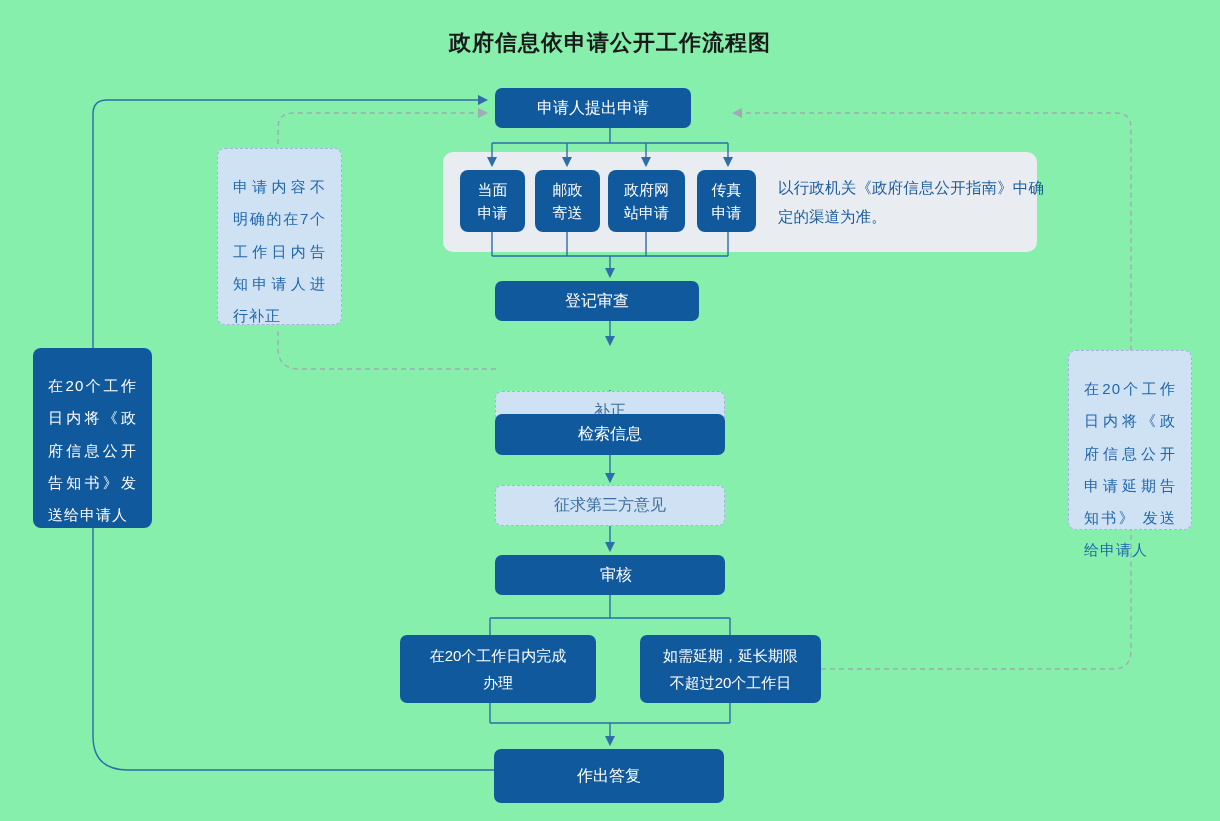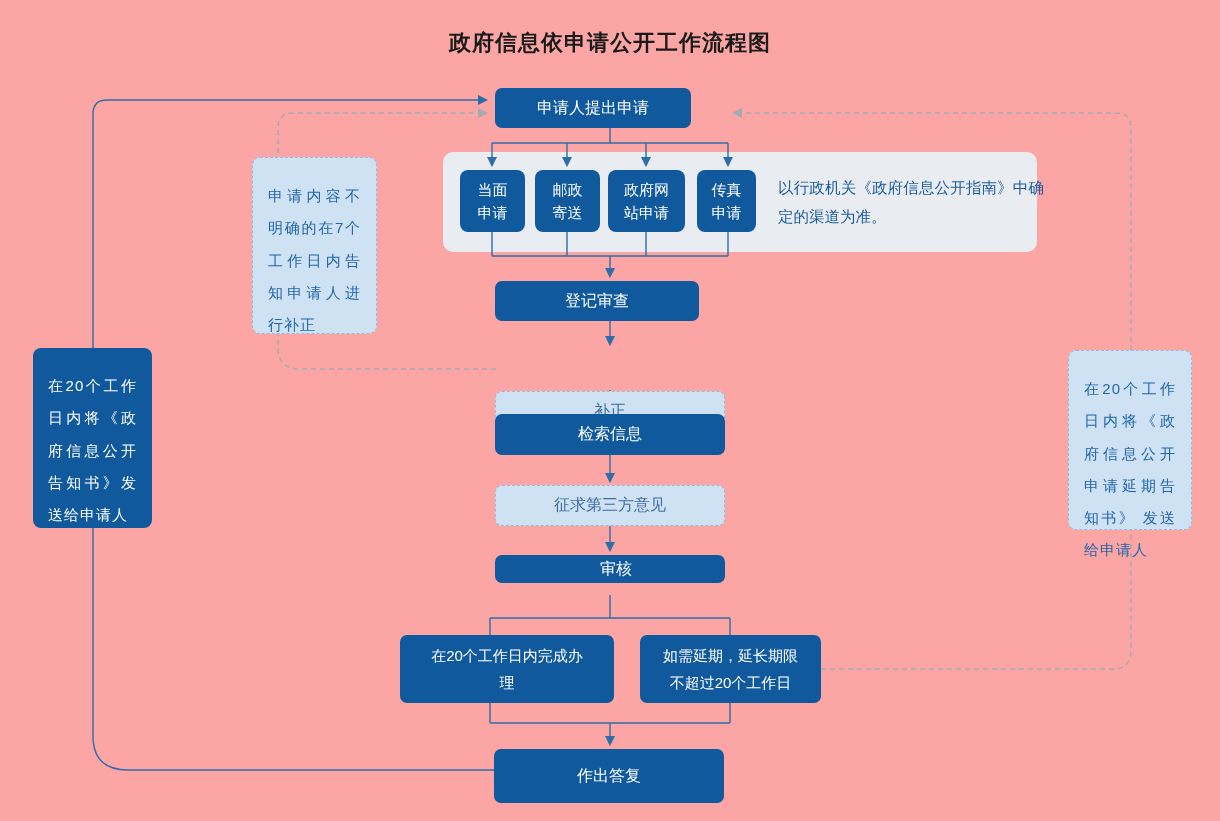--- a/index.html
+++ b/index.html
@@ -1,17 +1,17 @@
 <!DOCTYPE html>
 <html><head>
 <meta charset="utf-8">
 <style>
   html,body{margin:0;padding:0;background:#ffffff;}
   body{font-family:"Liberation Sans",sans-serif;}
-  .canvas{position:relative;width:1220px;height:821px;background:#fca5a5;overflow:hidden;}
+  .canvas{position:relative;width:1220px;height:821px;background:#86efac;overflow:hidden;}
   .title{position:absolute;left:0;top:28px;width:1220px;text-align:center;
          font-size:22px;font-weight:700;color:#1a1a1a;letter-spacing:1px;z-index:2;}
   .lines{position:absolute;left:0;top:0;z-index:1;}
   .panel{position:absolute;left:443px;top:152px;width:594px;height:100px;
          background:#e9edf2;border-radius:10px;z-index:0;}
   .node{position:absolute;display:flex;align-items:center;justify-content:center;
         text-align:center;box-sizing:border-box;z-index:2;}
   .node-dark{background:#10599c;color:#ffffff;border-radius:7px;font-size:16px;}
   .node-light{background:#cfe2f4;color:#3e6d9e;border:1.6px dashed #9cb8d6;
               border-radius:7px;font-size:16px;}
@@ -93,40 +93,40 @@
   </div>
 
   <div class="node node-dark" style="left:495px;top:414px;width:230px;height:41px;">
     <span>检索信息</span>
   </div>
 
   <div class="node node-light" style="left:495px;top:485px;width:230px;height:41px;">
     <span>征求第三方意见</span>
   </div>
 
-  <div class="node node-dark" style="left:495px;top:555px;width:230px;height:28px;padding-left:12px;">
+  <div class="node node-dark" style="left:495px;top:555px;width:230px;height:40px;padding-left:12px;">
     <span>审核</span>
   </div>
 
-  <div class="node node-dark branch" style="left:400px;top:635px;width:214px;height:68px;padding:0 26px;">
+  <div class="node node-dark branch" style="left:400px;top:635px;width:196px;height:68px;padding:0 26px;">
     <span>在20个工作日内完成办理</span>
   </div>
   <div class="node node-dark branch" style="left:640px;top:635px;width:181px;height:68px;padding:0 20px;">
     <span>如需延期，延长期限不超过20个工作日</span>
   </div>
 
   <div class="node node-dark" style="left:488px;top:749px;width:230px;height:54px;margin-left:6px;">
     <span>作出答复</span>
   </div>
 
   <div class="side side-dark" style="left:33px;top:348px;width:119px;height:180px;">
     <span>在20个工作日内将《政府信息公开告知书》发送给申请人</span>
   </div>
 
-  <div class="side side-light" style="left:217px;top:157px;width:125px;height:177px;margin-left:35px;">
+  <div class="side side-light" style="left:217px;top:148px;width:125px;height:177px;">
     <span>申请内容不明确的在7个工作日内告知申请人进行补正</span>
   </div>
 
   <div class="side side-light" style="left:1068px;top:350px;width:124px;height:180px;">
     <span>在20个工作日内将《政府信息公开申请延期告知书》 发送给申请人</span>
   </div>
 
 </div>
 
 </body></html>

